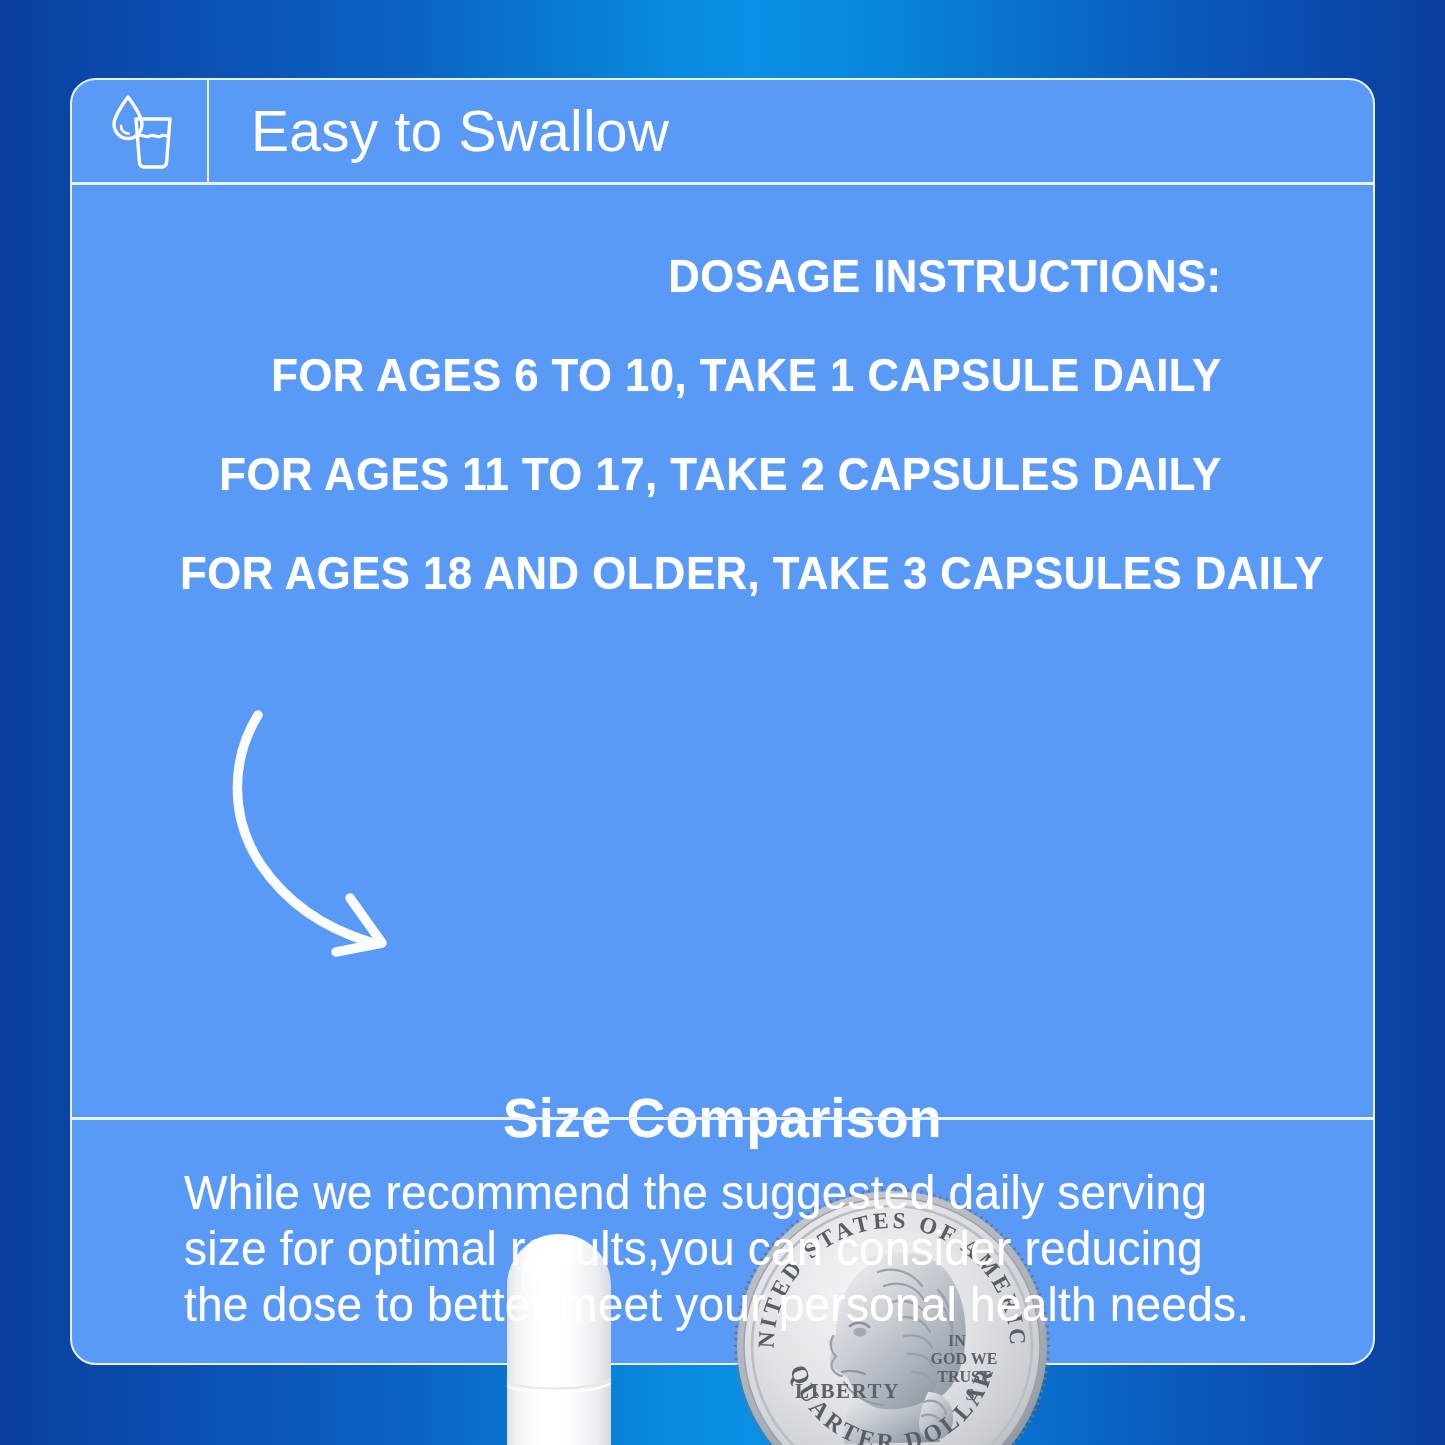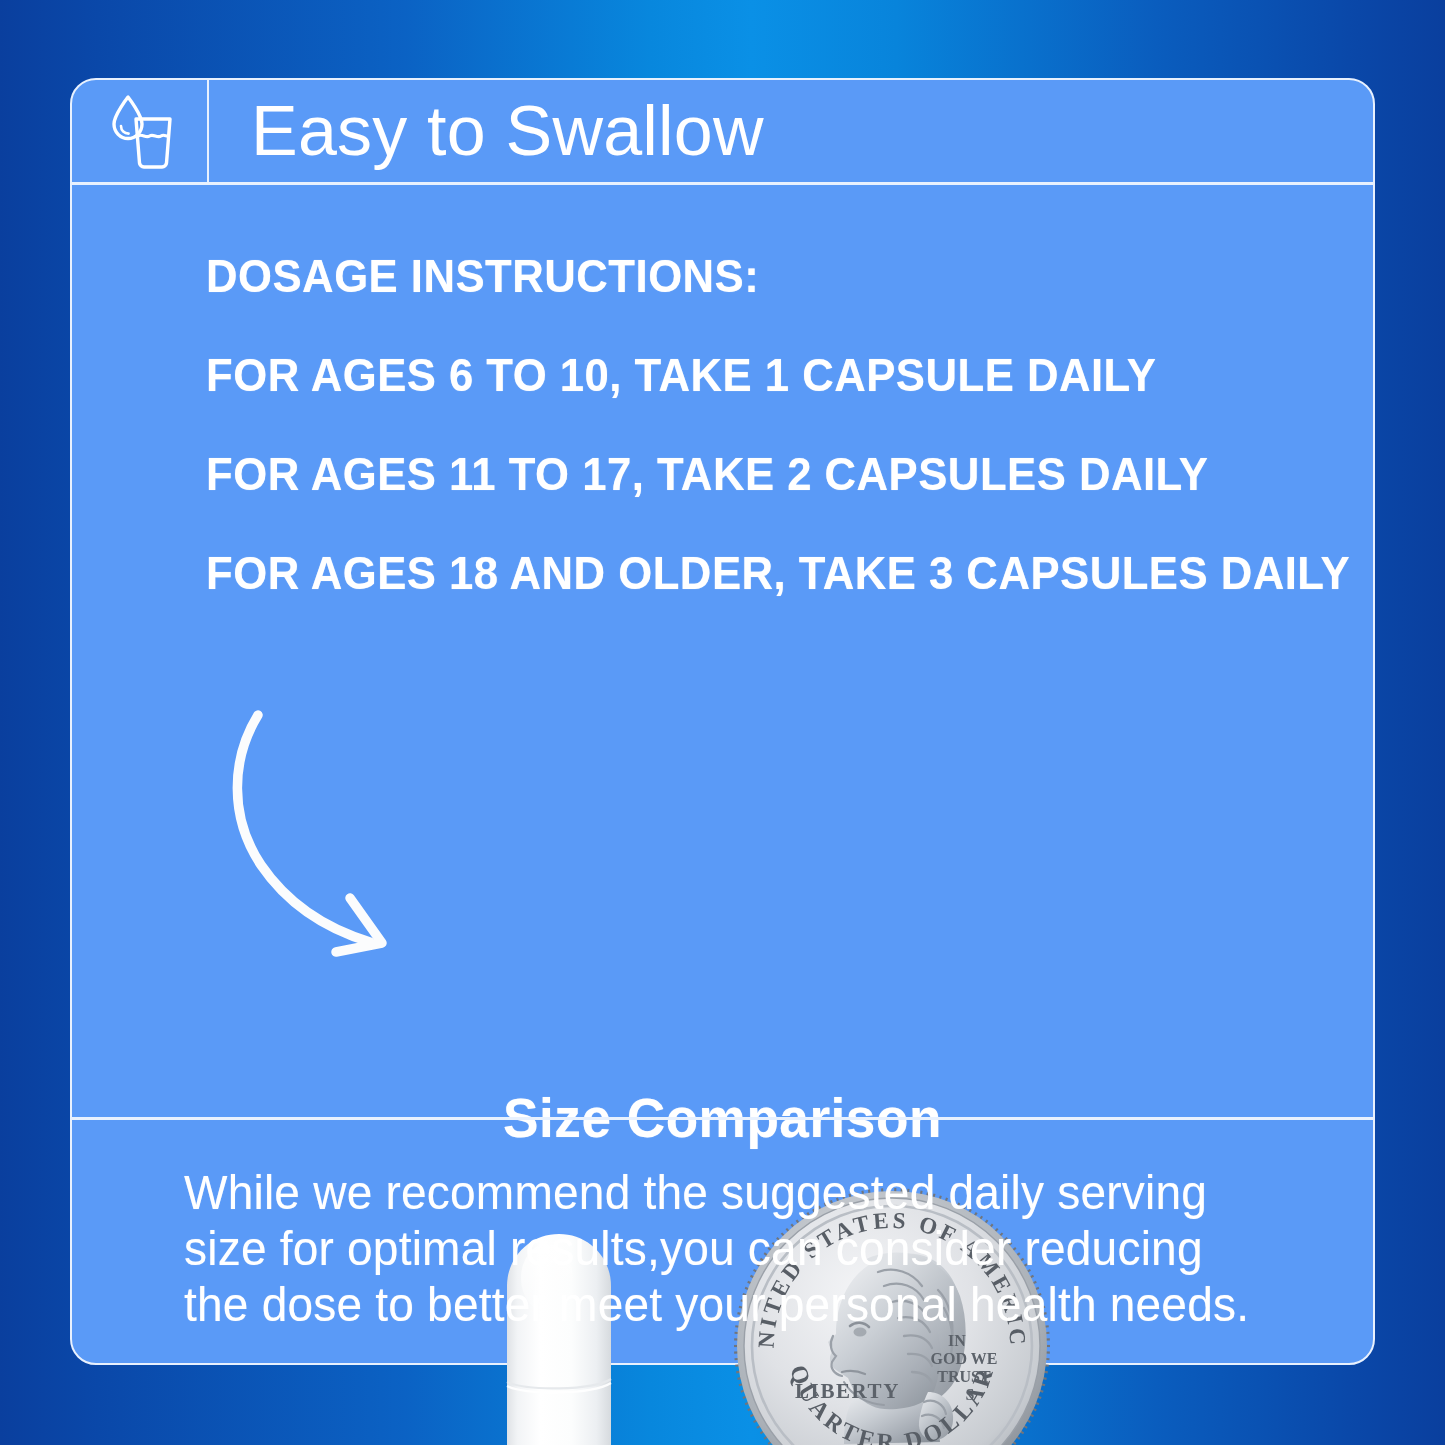--- a/index.html
+++ b/index.html
@@ -63,41 +63,42 @@
     position: absolute;
     left: 135px;
     top: 0;
     width: 2px;
     height: 102px;
     background: #e8f1fe;
   }
   #header-title {
     padding-left: 44px;
     color: #ffffff;
-    font-size: 70px;
+    font-size: 57px;
     font-weight: 400;
     letter-spacing: 0.2px;
     line-height: 1;
     white-space: nowrap;
   }
   #header-divider-h {
     position: absolute;
     left: 0;
     top: 102px;
     width: 100%;
     height: 3px;
     background: #e8f1fe;
   }
 
   
   #dosage-block {
     position: absolute;
-    left: 134px;
+    left: 108px;
     top: 172px;
     width: 1120px;
+    text-align: right;
   }
   .dosage-line {
     color: #ffffff;
     font-family: "Liberation Sans Narrow", "Liberation Sans", sans-serif;
     font-weight: bold;
     font-size: 47px;
     line-height: 1;
     letter-spacing: 0.5px;
     transform: scaleX(0.93);
     transform-origin: left center;

